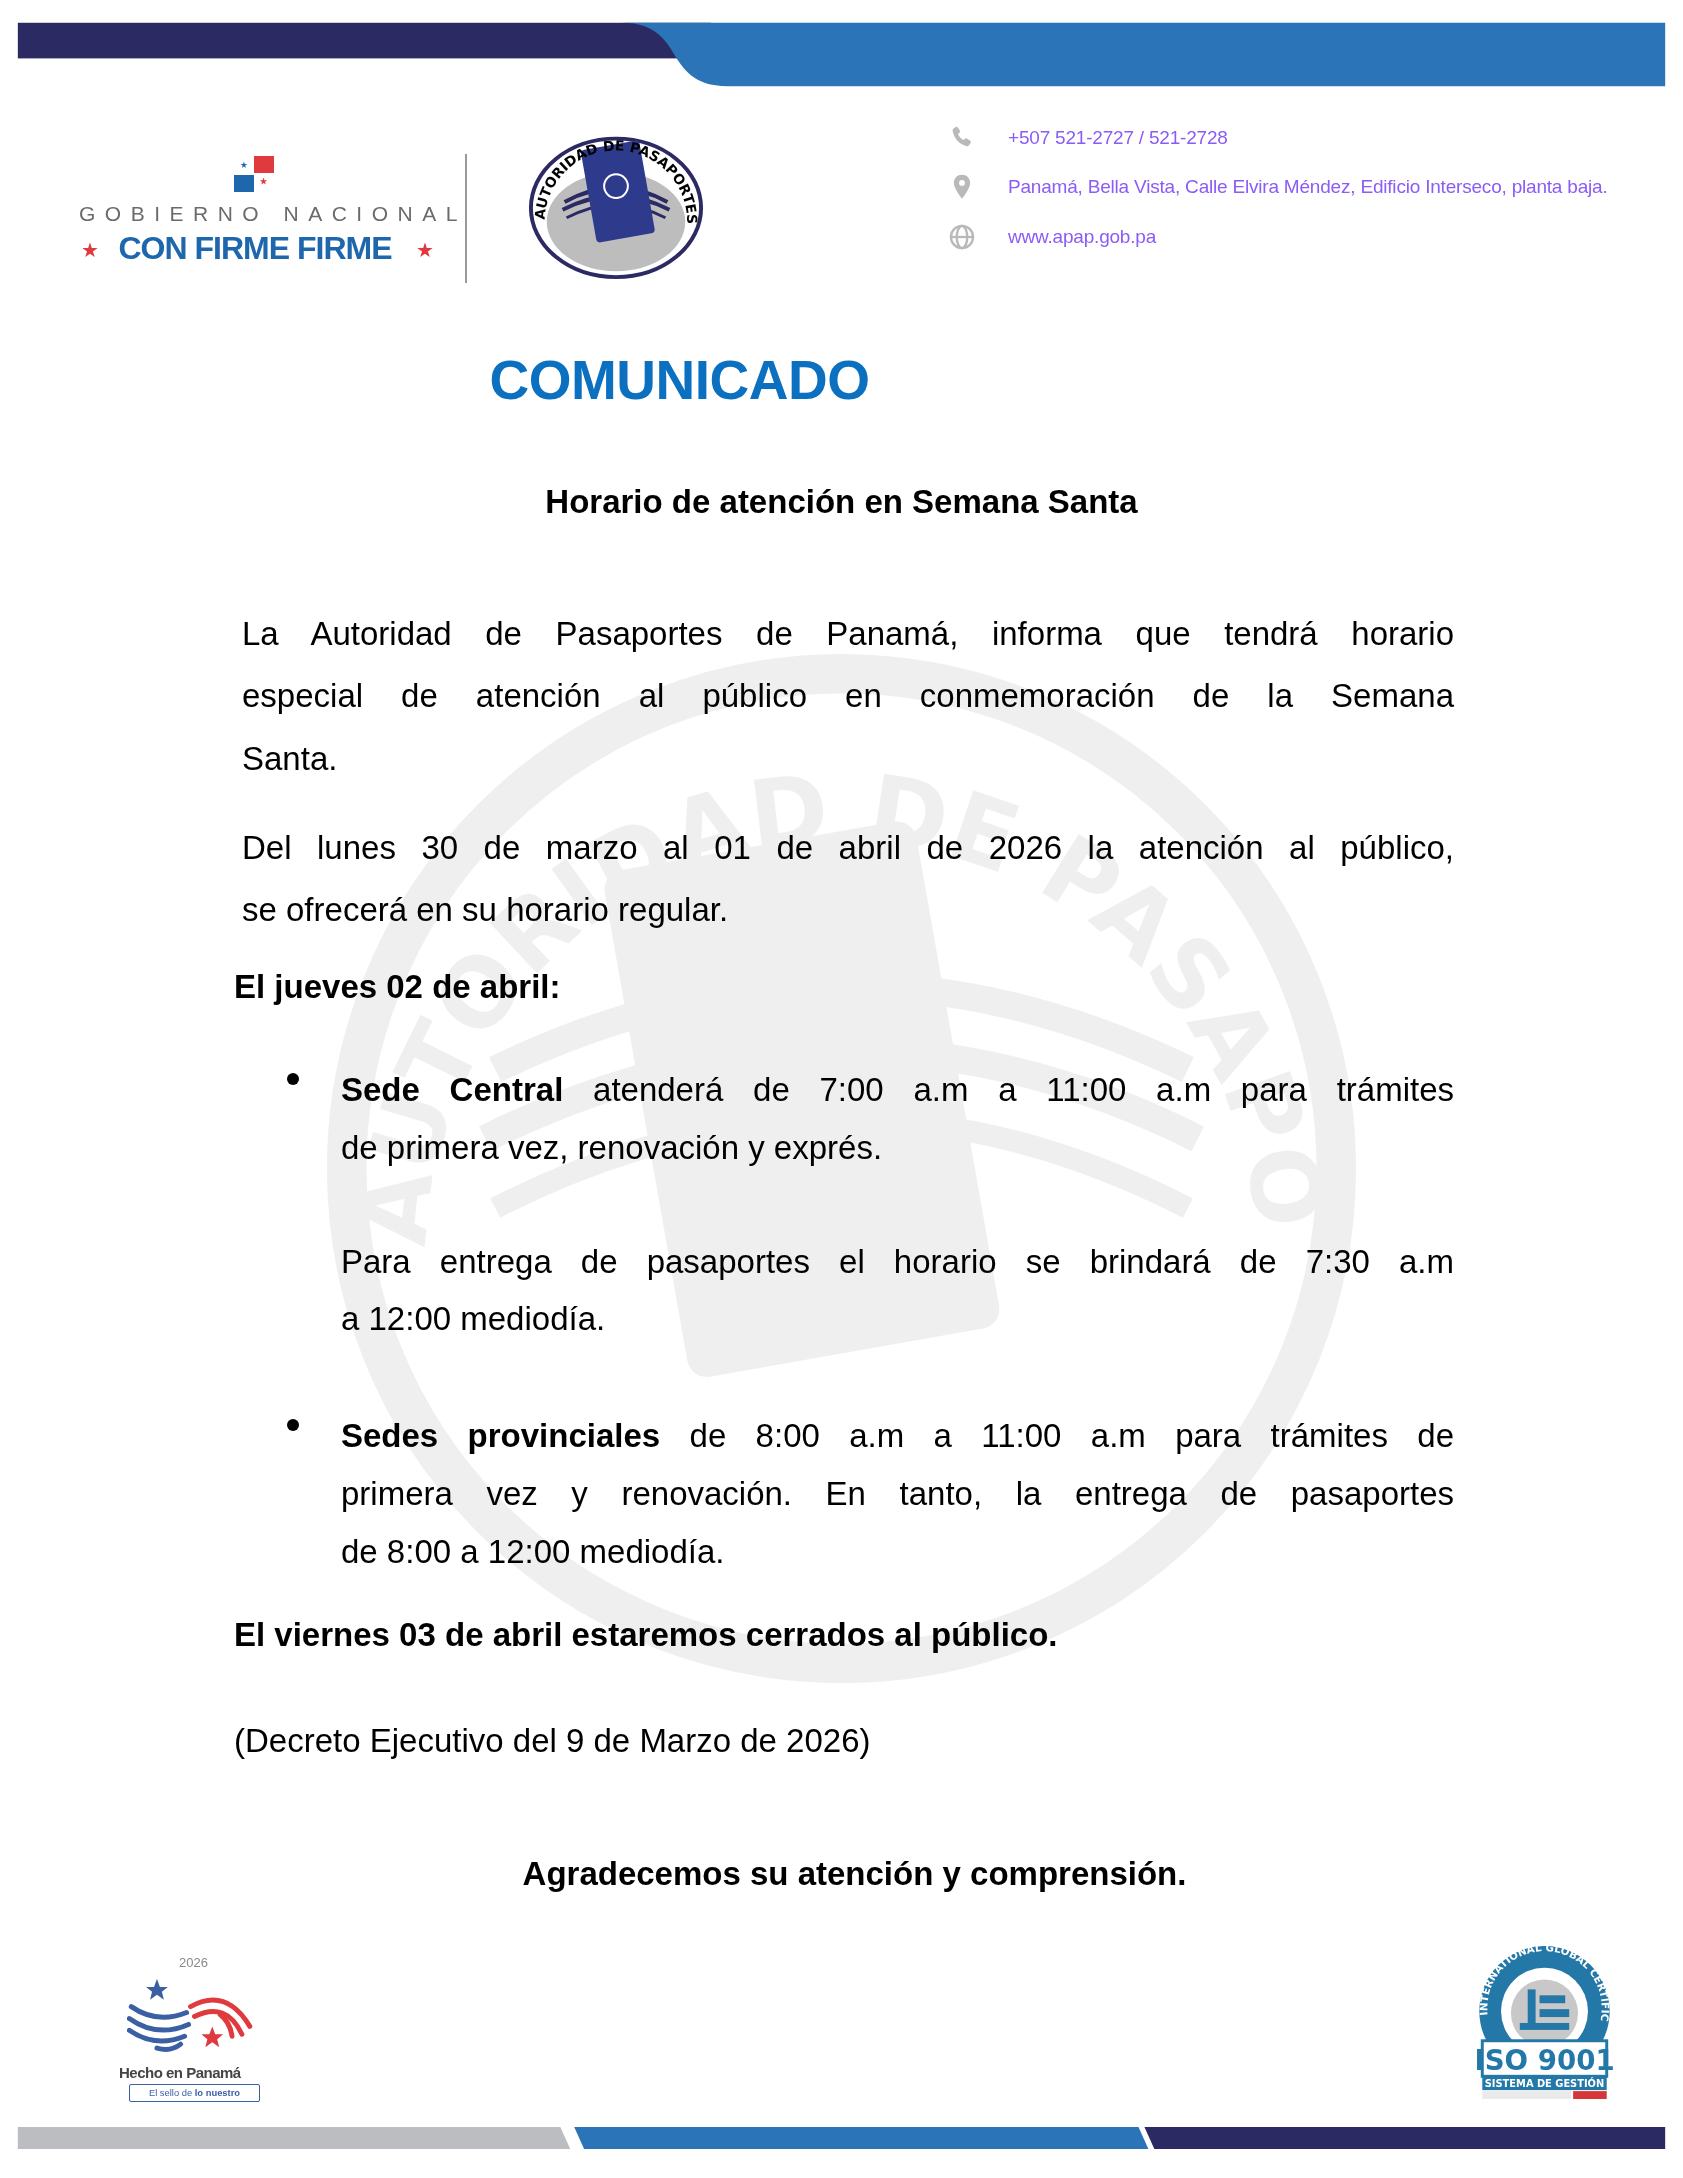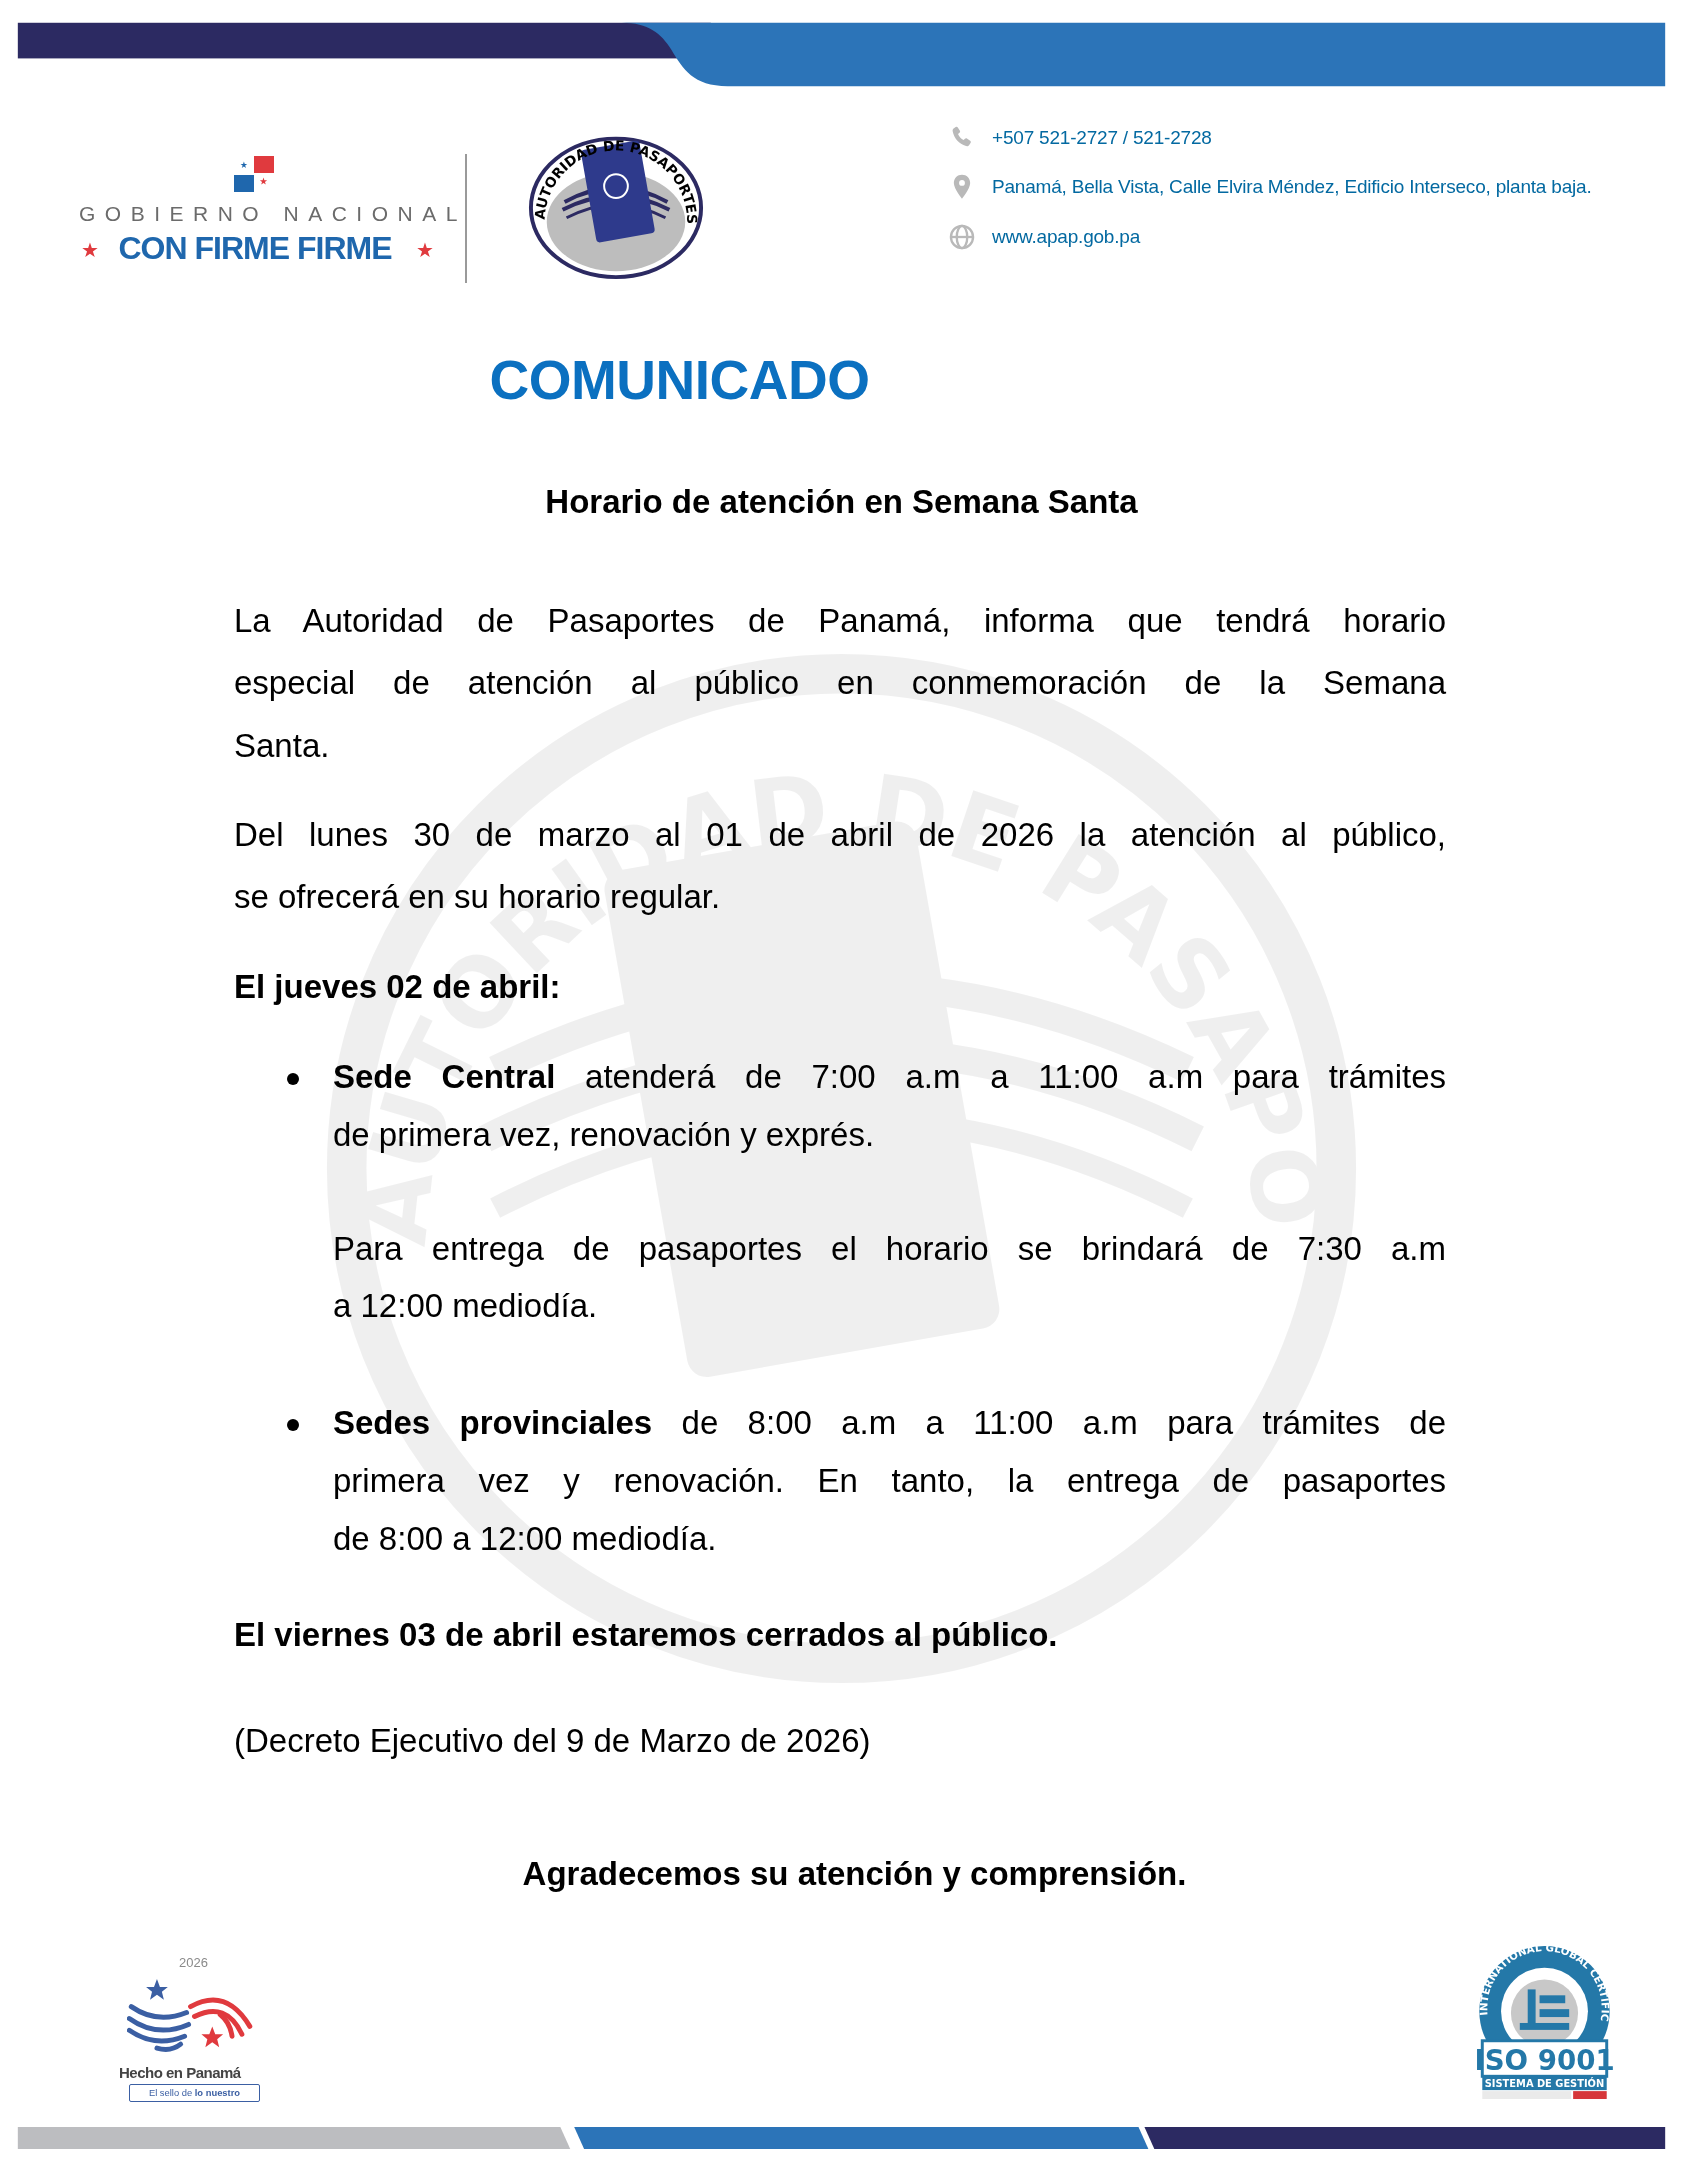--- a/index.html
+++ b/index.html
@@ -12,30 +12,30 @@
   .gov-flag { position: absolute; left: 232px; top: 156px; width: 44px; height: 36px; }
   .gov-line1 { position: absolute; left: 79px; top: 202px; width: 352px; font-size: 21px; letter-spacing: 9.5px; color: #6b6b6b; font-weight: 400; white-space: nowrap; }
   .gov-line2 { position: absolute; left: 79px; top: 230px; width: 352px; text-align: center; font-size: 32px; font-weight: 700; color: #1f67ad; letter-spacing: -1px; white-space: nowrap; }
   .gov-star { color: #e03a3e; font-size: 20px; position: absolute; top: 238px; }
   .divider { position: absolute; left: 465px; top: 154px; width: 2px; height: 129px; background: #9a9a9a; }
   .seal { position: absolute; left: 517px; top: 105px; }
 
   
   .contact-row { position: absolute; left: 948px; height: 30px; display: flex; align-items: center; }
   .contact-icon { width: 28px; height: 28px; display: inline-block; }
-  .contact-text { margin-left: 16px; font-size: 19px; color: #0369a1; white-space: nowrap; letter-spacing: -0.2px; }
+  .contact-text { margin-left: 32px; font-size: 19px; color: #8b5cf6; white-space: nowrap; letter-spacing: -0.2px; }
 
   
   .watermark { position: absolute; left: 317px; top: 644px; opacity: 0.06; }
 
   
   .title { position: absolute; left: 0; width: 1359px; top: 348px; text-align: center; font-size: 55px; font-weight: 700; color: #0b70c0; letter-spacing: -0.5px; }
   .subtitle { position: absolute; left: 0; width: 1683px; top: 483px; text-align: center; font-size: 33px; font-weight: 700; }
   .para { position: absolute; left: 234px; width: 1212px; font-size: 33px; }
-  .line { position: absolute; left: 0; width: 100%; white-space: nowrap; text-align: justify; text-align-last: justify; }
+  .line { position: absolute; left: 8px; width: 100%; white-space: nowrap; text-align: justify; text-align-last: justify; margin-top: 13px; }
   .line.last { text-align-last: left; }
   .bold { font-weight: 700; }
   .bullet-dot { position: absolute; left: 287px; width: 12px; height: 12px; border-radius: 50%; background: #000; }
   .bpara { position: absolute; left: 333px; width: 1113px; font-size: 33px; }
   .center-line { position: absolute; left: 0; width: 1683px; text-align: center; font-size: 33px; font-weight: 700; padding-left: 13px; }
 
   
   .hecho { position: absolute; left: 119px; top: 1955px; width: 149px; }
   .hecho-year { text-align: center; font-size: 13px; color: #8a8a8a; }
   .hecho-name { position: absolute; left: 0; top: 109px; width: 149px; text-align: left; font-size: 15px; font-weight: 700; color: #444; letter-spacing: -0.5px; }

